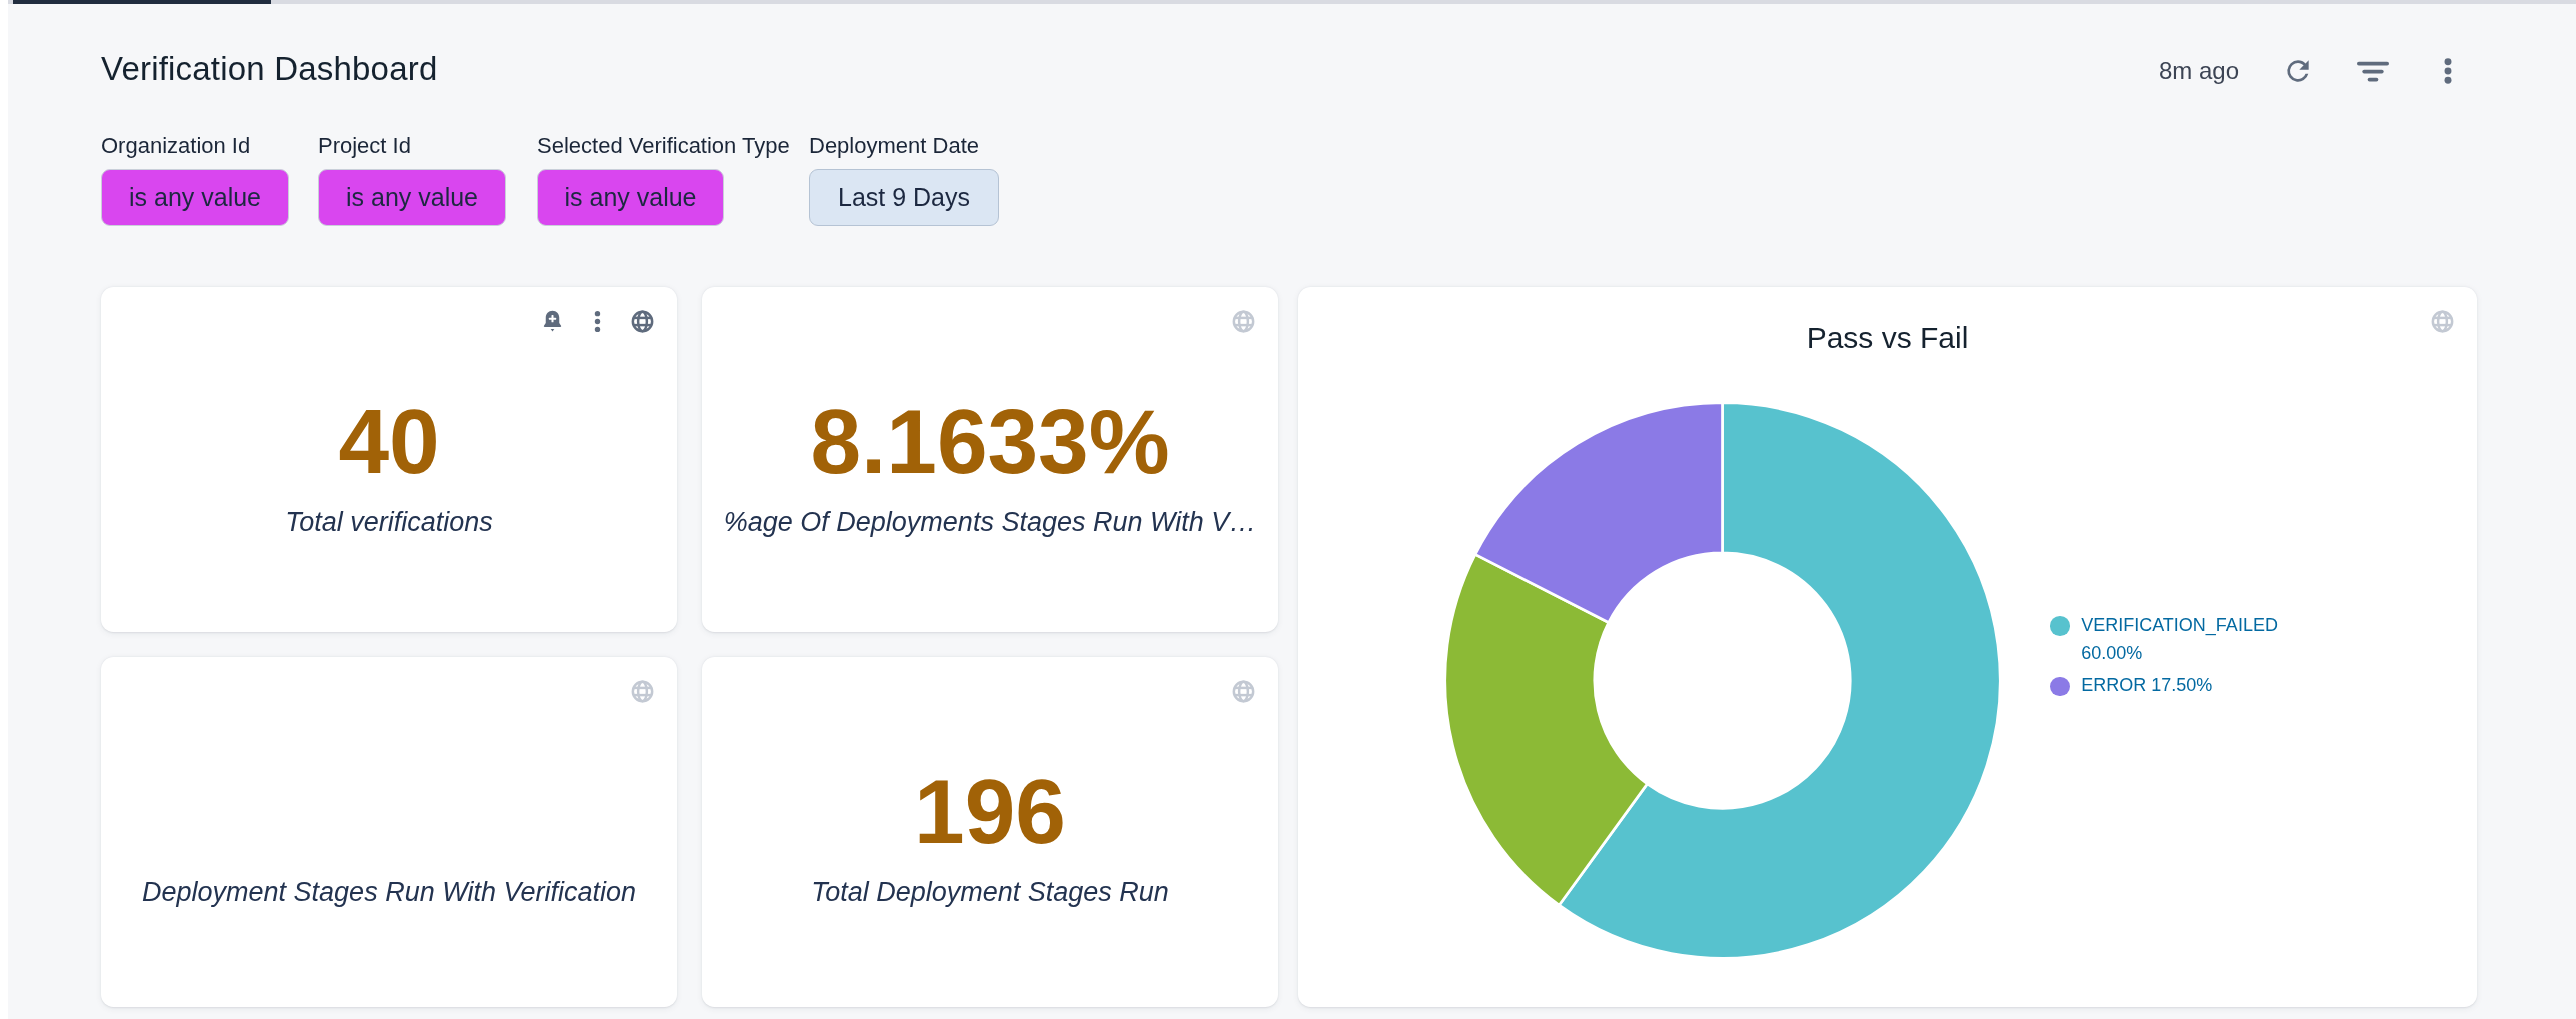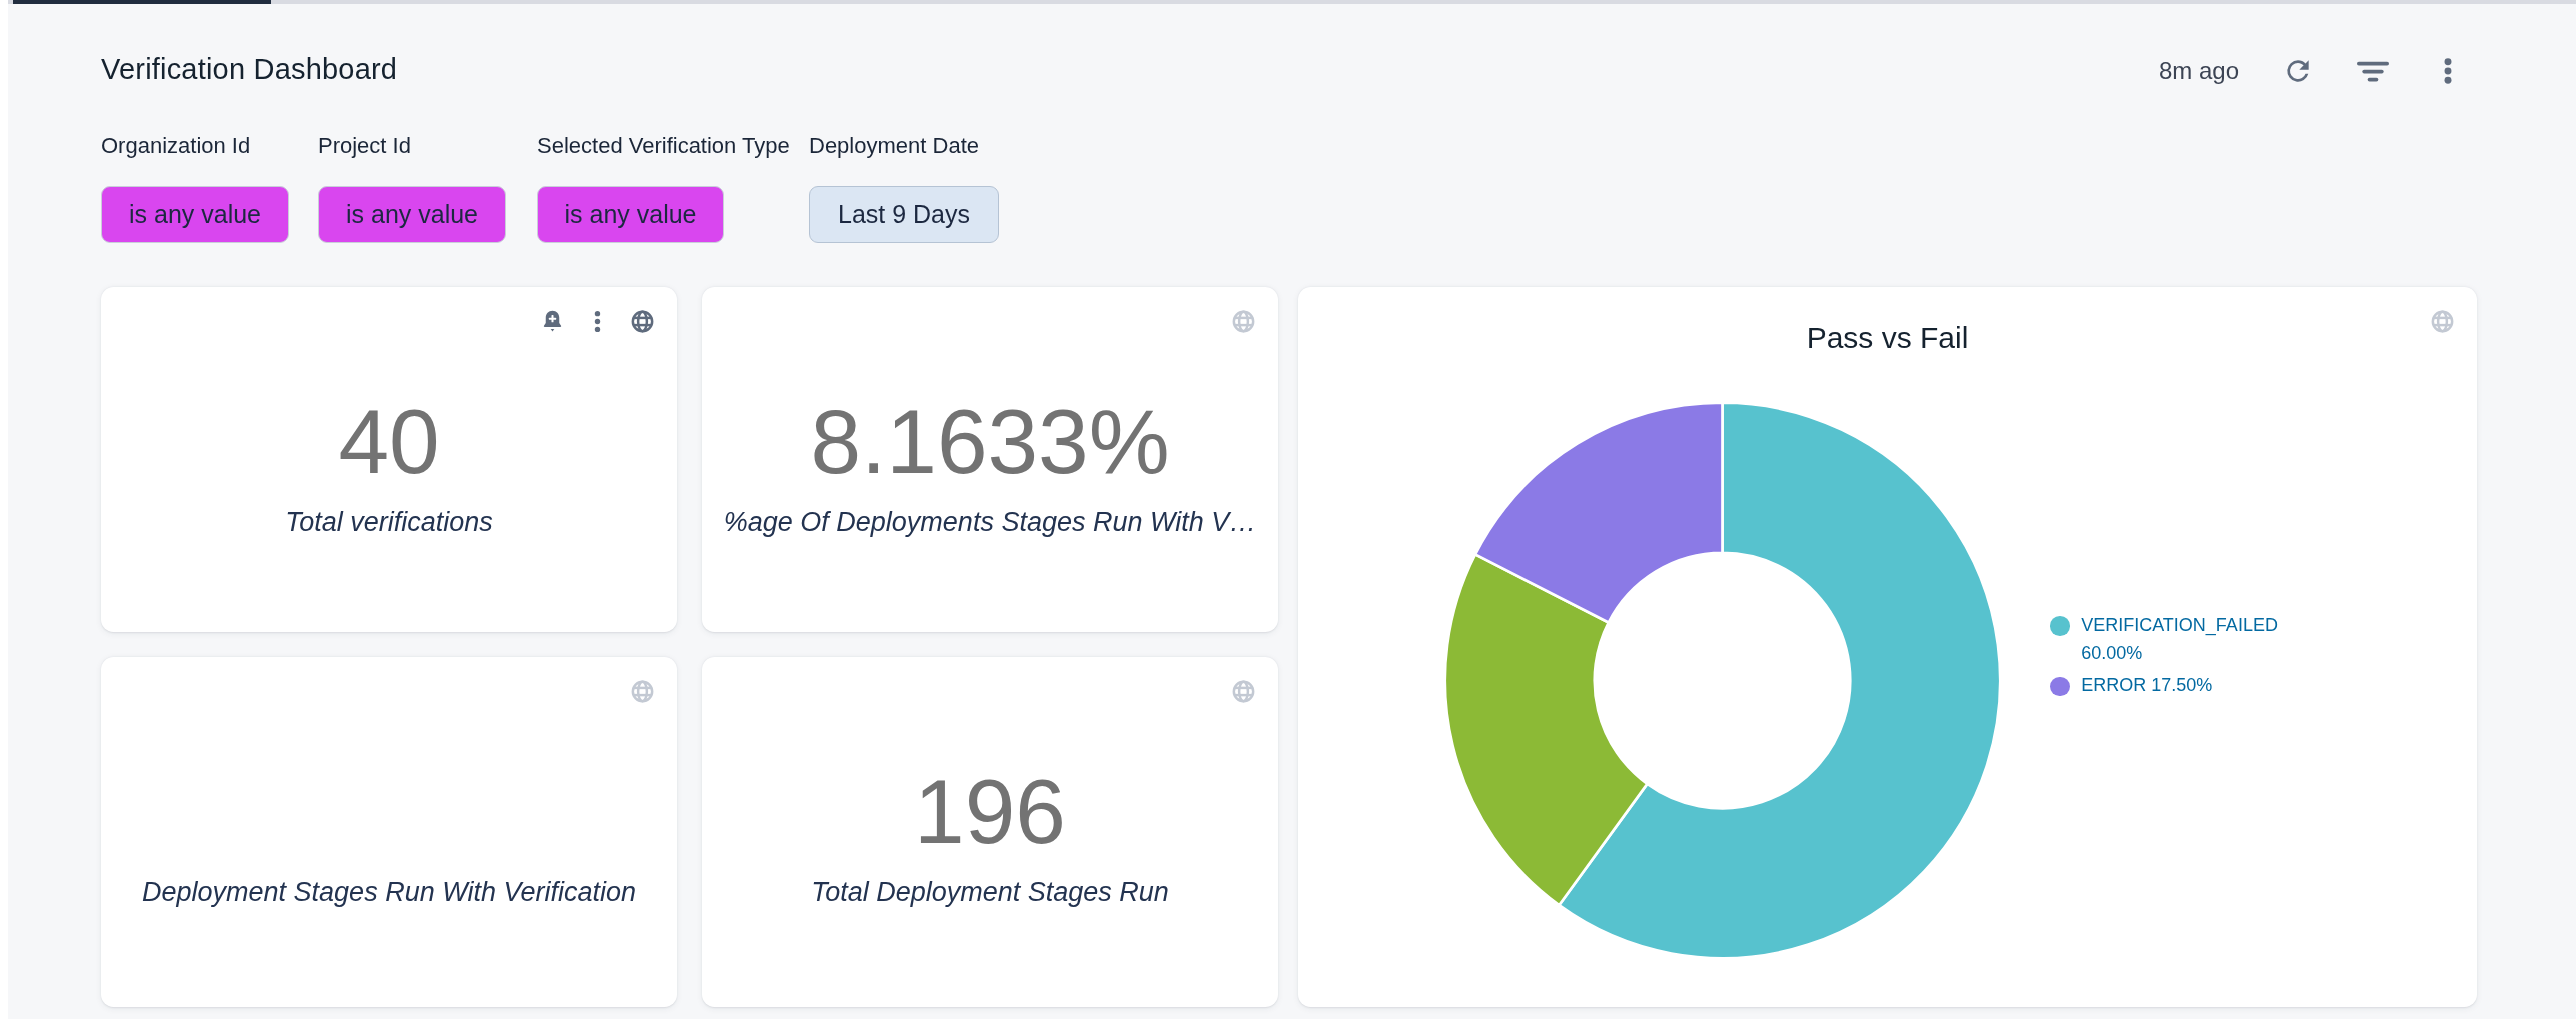--- a/index.html
+++ b/index.html
@@ -10,49 +10,49 @@
     color:#17263c;
   }
   
   .top-line{position:absolute;left:0;top:0;width:100%;height:3.6px;background:#d9dbe2;}
   .top-line-dark{position:absolute;left:12.5px;top:0;width:258px;height:4.4px;background:#212d3f;}
   .left-strip{position:absolute;left:0;top:0;width:8px;height:100%;background:#ffffff;}
 
   
   .page-title{
     position:absolute;left:101px;top:43px;
-    font-size:29px;line-height:52px;font-weight:400;color:#15222f;
+    font-size:33px;line-height:52px;font-weight:400;color:#15222f;
     letter-spacing:0.2px;
   }
   .header-controls{
     position:absolute;top:52px;right:112px;height:37px;
     display:flex;align-items:center;gap:43px;
   }
   .last-refresh{font-size:24px;color:#3c4454;}
   .hicon{width:32px;height:32px;display:block;cursor:pointer;}
 
   
   .filter{position:absolute;top:132px;}
-  .filter-label{font-size:22px;line-height:27px;font-weight:500;color:#1b2638;margin-bottom:27px;white-space:nowrap;}
+  .filter-label{font-size:22px;line-height:27px;font-weight:500;color:#1b2638;margin-bottom:10px;white-space:nowrap;}
   .filter-box{
     height:57px;border:1.8px solid #c9cfd9;border-radius:9px;background:#d946ef;
     display:flex;align-items:center;justify-content:center;
     font-size:25px;color:#1c2840;box-sizing:border-box;cursor:pointer;
   }
   .filter-box.active{background:#dbe6f3;border-color:#b5c3d4;}
 
   
   .card{
     position:absolute;background:#ffffff;border-radius:12.5px;
     box-shadow:0 0.9px 1.8px rgba(40,50,70,.10),0 1.8px 7.1px rgba(40,50,70,.06);
   }
   .tile-icons{position:absolute;top:21.3px;right:21.3px;display:flex;align-items:center;gap:18px;}
   .ticon{width:27px;height:27px;display:block;cursor:pointer;}
   .tile-value{position:absolute;left:0;right:0;top:105px;text-align:center;
-    font-size:91px;line-height:100px;font-weight:400;color:#737373;}
+    font-size:91px;line-height:100px;font-weight:700;color:#a16207;}
   .tile-label{position:absolute;left:0;right:0;top:217px;text-align:center;
     font-size:27px;line-height:36px;color:#233350;white-space:nowrap;font-style:italic;}
 
   
   .chart-title{position:absolute;left:0;right:0;top:32px;text-align:center;
     font-size:30px;line-height:37px;color:#15222f;}
   .donut-svg{position:absolute;left:145px;top:114px;}
   .chart-legend{position:absolute;left:752px;top:325px;}
   .legend-item{display:flex;align-items:flex-start;margin-bottom:5.3px;cursor:pointer;}
   .legend-dot{width:19.6px;height:19.6px;border-radius:50%;margin:4.4px 11.6px 0 0;flex:0 0 auto;}

